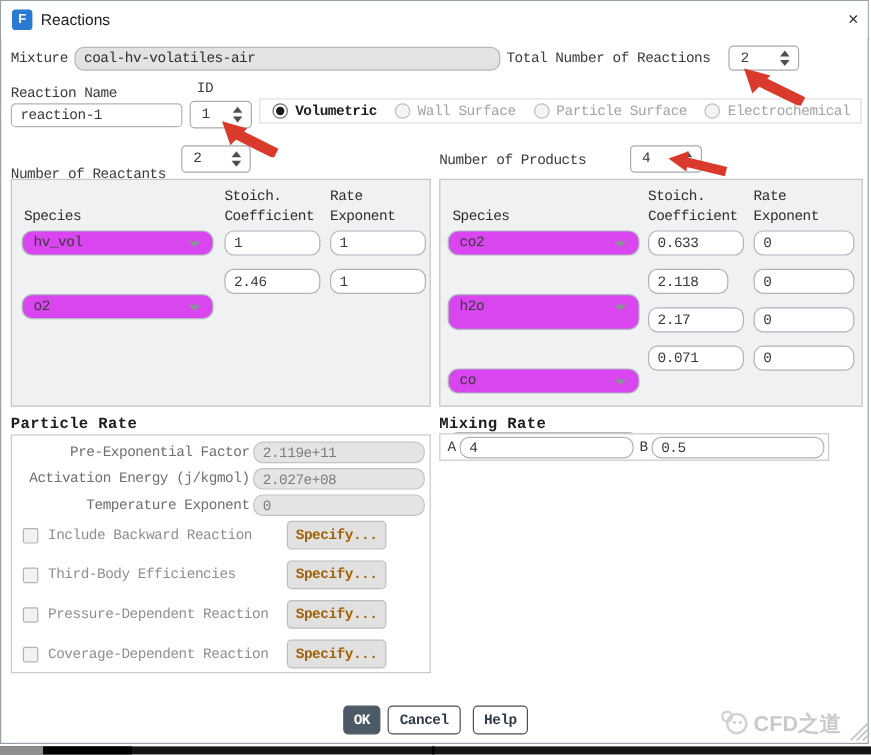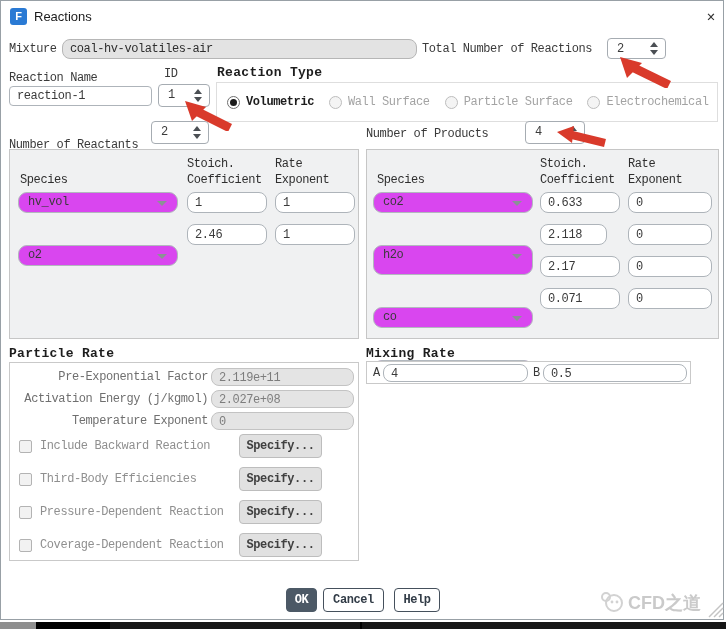--- a/index.html
+++ b/index.html
@@ -44,21 +44,21 @@
   .radio-circle.off{border-color:#bdbdbd;background:#f4f4f4;}
   .radio-item.off .radio-lbl{color:#a3a3a3;}
   .radio-item.on .radio-lbl{color:#1d1d1d;font-weight:bold;}
   .dropdown{background:#d946ef;border:1px solid #b2b8be;border-radius:9px;position:relative;
             line-height:19px;padding-left:9px;white-space:nowrap;}
   .dd-arrow{position:absolute;right:10px;top:8px;width:0;height:0;border-left:5px solid transparent;
             border-right:5px solid transparent;border-top:5px solid #8b9196;}
   .hdr{line-height:16px;white-space:nowrap;color:#2e2e2e;}
   .checkbox{width:13px;height:13px;border:1px solid #b3b3b3;background:#f2f2f2;border-radius:2px;}
   .chk-lbl{color:#8f8f8f;line-height:24px;white-space:nowrap;}
-  .specify-btn{background:#e1e1e1;border:1px solid #bdbdbd;border-radius:4px;color:#404040;
+  .specify-btn{background:#e1e1e1;border:1px solid #bdbdbd;border-radius:4px;color:#a16207;
                font-weight:bold;text-align:center;line-height:22px;letter-spacing:-0.4px;cursor:default;}
   .btn{border-radius:4px;font-weight:bold;text-align:center;line-height:22px;cursor:pointer;}
   .btn.ok{background:#4c5966;color:#fff;border:1px solid #4c5966;}
   .btn.ghost{background:#fff;color:#323c47;border:1px solid #45505c;}
   .arr-lbl-col{text-align:right;color:#6f6f6f;}
   .watermark{position:absolute;left:627px;top:590px;font-family:"Liberation Sans",sans-serif;
              font-size:18px;font-weight:bold;color:#cacaca;letter-spacing:0;}
   .bottom-strip{position:absolute;left:0;top:622px;width:726px;height:7px;background:#161616;}
   .strip-seg1{position:absolute;left:0;top:0;width:36px;height:7px;background:#8f8f8f;}
   .strip-seg2{position:absolute;left:36px;top:0;width:74px;height:7px;background:#000;}
@@ -83,31 +83,30 @@
     <div class="abs spin" style="left:606px;top:37px;width:59px;height:21px;">
       <span class="val">2</span>
       <span class="spin-btns">
         <i class="tri-up"></i>
         <i class="tri-down"></i>
       </span>
     </div>
 
     <div class="abs lbl" style="left:8px;top:68px;">Reaction Name</div>
     <div class="abs lbl" style="left:163px;top:64px;">ID</div>
-    <div class="abs lbl bold-title" style="left:216px;top:63px;">Reaction Type</div>
 
     <div class="abs field" style="left:8px;top:85px;width:143px;height:20px;border-radius:4px;">reaction-1</div>
     <div class="abs spin" style="left:157px;top:83px;width:52px;height:23px;">
       <span class="val">1</span>
       <span class="spin-btns">
         <i class="tri-up"></i>
         <i class="tri-down"></i>
       </span>
     </div>
-    <div class="abs" style="left:215px;top:81px;width:502px;height:40px;border:1px solid #dedede;background:#fff;">
+    <div class="abs" style="left:215px;top:81px;width:502px;height:21px;border:1px solid #dedede;background:#fff;">
       <div class="radio-row">
         <span class="radio-item on">
           <span class="radio-circle sel"></span>
           <span class="radio-lbl">Volumetric</span>
         </span>
         <span class="radio-item off">
           <span class="radio-circle off"></span>
           <span class="radio-lbl">Wall Surface</span>
         </span>
         <span class="radio-item off">

